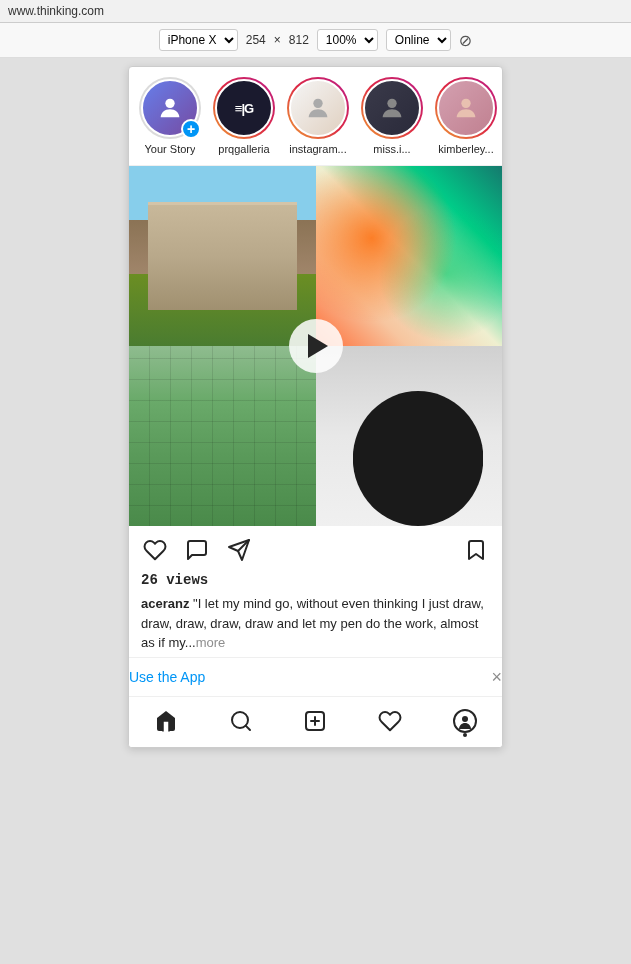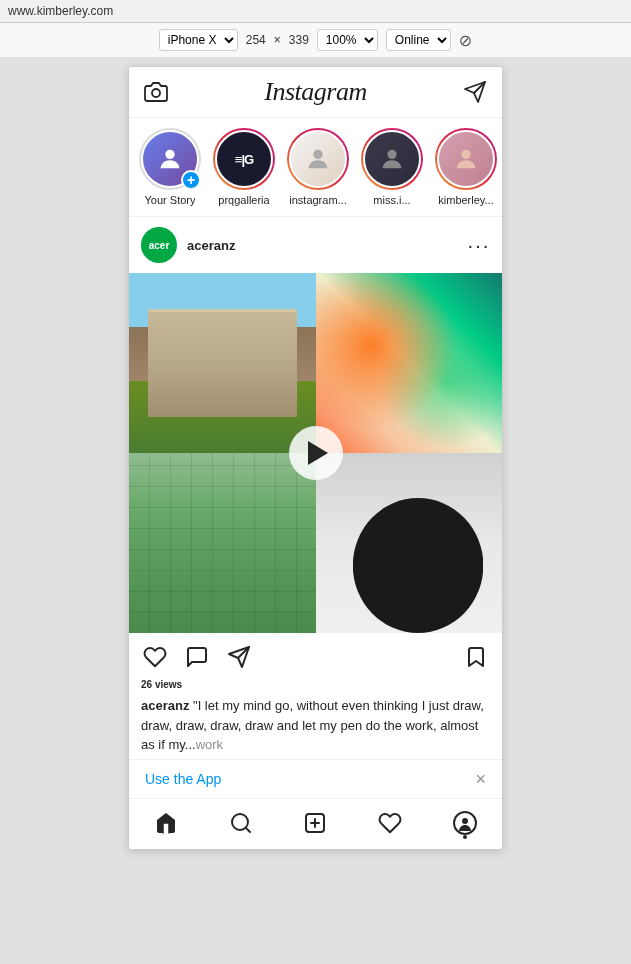--- a/index.html
+++ b/index.html
@@ -337,22 +337,23 @@
       stroke: #262626;
       stroke-width: 2;
       stroke-linecap: round;
       stroke-linejoin: round;
     }
 
     
     .post-views {
       padding: 2px 12px 6px;
       font-weight: 600;
-      font-size: 10px;
+      font-size: 14px;
       color: #262626;
+      font-family: Liberation Mono, monospace;
     }
 
     
     .post-caption {
       padding: 0 12px 4px;
       font-size: 13px;
       color: #262626;
       line-height: 1.5;
     }
     .post-caption .username {
@@ -372,21 +373,21 @@
       letter-spacing: 0.3px;
     }
 
     
     .app-banner {
       background: white;
       border-top: 1px solid #efefef;
       display: flex;
       align-items: center;
       justify-content: space-between;
-      padding: 10px 16px;
+      padding: 10px 0;
     }
     .app-banner-link {
       color: #0095f6;
       font-size: 14px;
       font-weight: 500;
       cursor: pointer;
       text-decoration: none;
     }
     .app-banner-close {
       font-size: 18px;
@@ -464,57 +465,42 @@
     .acer-text {
       color: white;
       font-size: 10px;
       font-weight: bold;
     }
   </style>
 </head>
 <body>
 
 <div class="browser-bar">
-  <span>www.kimberley.com</span>
+  <span>www.thinking.com</span>
 </div>
 
 <div class="device-bar">
   <select>
     <option>iPhone X</option>
   </select>
   <span>254</span>
   <span>×</span>
-  <span>339</span>
+  <span>812</span>
   <select>
     <option>100%</option>
   </select>
   <select>
     <option>Online</option>
   </select>
   <span style="cursor:pointer; font-size:16px; color:#555;">⊘</span>
 </div>
 
 <div class="phone-outer">
   <div class="phone-frame">
 
-    <div class="ig-header">
-      <div class="ig-header-icon">
-        <svg width="24" height="24" viewBox="0 0 24 24" fill="none" stroke="#262626" stroke-width="1.8" stroke-linecap="round" stroke-linejoin="round">
-          <path d="M23 19a2 2 0 01-2 2H3a2 2 0 01-2-2V8a2 2 0 012-2h4l2-3h6l2 3h4a2 2 0 012 2z"></path>
-          <circle cx="12" cy="13" r="4"></circle>
-        </svg>
-      </div>
-      <div class="ig-logo">Instagram</div>
-      <div class="ig-header-icon">
-        <svg width="24" height="24" viewBox="0 0 24 24" fill="none" stroke="#262626" stroke-width="1.8" stroke-linecap="round" stroke-linejoin="round">
-          <line x1="22" y1="2" x2="11" y2="13"></line>
-          <polygon points="22 2 15 22 11 13 2 9 22 2"></polygon>
-        </svg>
-      </div>
-    </div>
 
     <div class="stories-row">
 
       <div class="story-item">
         <div class="story-avatar-wrap">
           <div class="story-ring no-ring">
             <div class="story-avatar your-story-avatar">
               <svg width="28" height="28" viewBox="0 0 24 24" fill="white" stroke="none">
                 <circle cx="12" cy="8" r="4"></circle>
                 <path d="M4 20c0-4 3.6-7 8-7s8 3 8 7"></path>
@@ -576,27 +562,20 @@
             </div>
           </div>
         </div>
         <div class="story-label">kimberley...</div>
       </div>
 
     </div>
 
     <div class="post">
 
-      <div class="post-header">
-        <div class="post-avatar acer-circle">
-          <span class="acer-text">acer</span>
-        </div>
-        <div class="post-username">aceranz</div>
-        <div class="post-more">···</div>
-      </div>
 
       <div class="post-image">
         <div class="post-image-grid">
 
           <div class="grid-cell grid-cell-1">
             <div class="arch-model">
               <div class="arch-building"></div>
             </div>
           </div>
 
@@ -640,21 +619,21 @@
         <div class="action-icon action-bookmark">
           <svg class="action-svg" viewBox="0 0 24 24">
             <path d="M19 21l-7-5-7 5V5a2 2 0 012-2h10a2 2 0 012 2z"></path>
           </svg>
         </div>
       </div>
 
       <div class="post-views">26 views</div>
 
       <div class="post-caption">
-        <span class="username">aceranz</span><span> "I let my mind go, without even thinking I just draw, draw, draw, draw, draw and let my pen do the work, almost as if my...</span><span class="more-link">work</span>
+        <span class="username">aceranz</span><span> "I let my mind go, without even thinking I just draw, draw, draw, draw, draw and let my pen do the work, almost as if my...</span><span class="more-link">more</span>
       </div>
 
 
     </div>
 
     <div class="app-banner">
       <a class="app-banner-link">Use the App</a>
       <span class="app-banner-close">×</span>
     </div>
 

